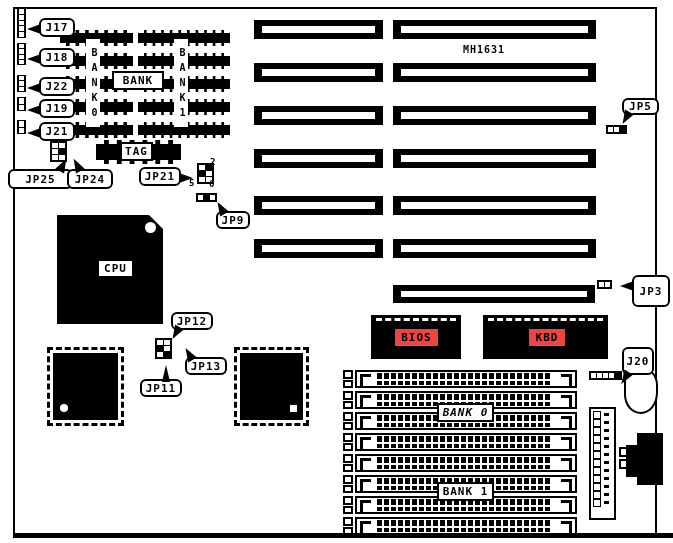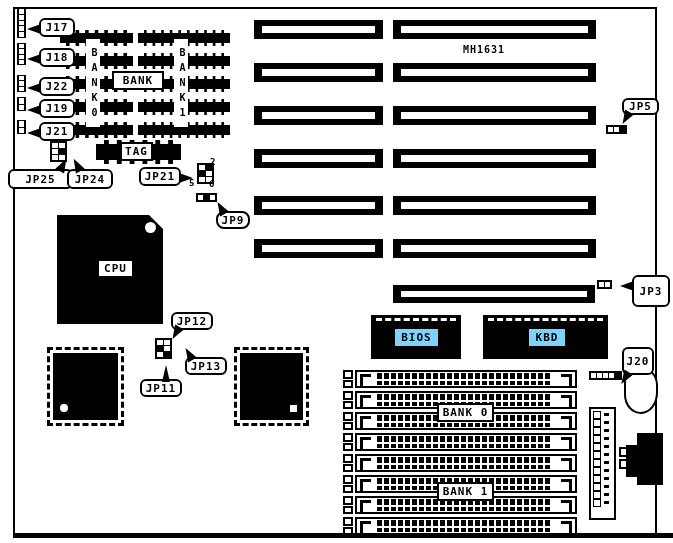--- a/index.html
+++ b/index.html
@@ -17,21 +17,21 @@
       font-size:11px;font-weight:600;letter-spacing:1px;box-sizing:border-box;}
   .tl{position:absolute;width:0;height:0;border:solid transparent;z-index:9;}
   .tl.left {border-width:5px 14px 5px 0;border-right-color:#000;}
   .tl.right{border-width:5px 0 5px 14px;border-left-color:#000;}
   .tl.up   {border-width:0 5px 14px 5px;border-bottom-color:#000;}
   .tl.down {border-width:14px 5px 0 5px;border-top-color:#000;}
   .tl.thinup{border-width:0 4px 17px 4px;border-bottom-color:#000;}
   
   .lbl{position:absolute;background:#fff;border:2px solid #000;z-index:6;box-sizing:border-box;
        display:flex;align-items:center;justify-content:center;font-size:11px;font-weight:600;letter-spacing:1px;}
-  .lbl2{position:absolute;background:#7dd3fc;z-index:6;display:flex;align-items:center;justify-content:center;
+  .lbl2{position:absolute;background:#ef4444;z-index:6;display:flex;align-items:center;justify-content:center;
         font-size:11px;font-weight:600;letter-spacing:1px;}
   .pin{position:absolute;font-size:9px;font-weight:600;z-index:7;line-height:1;}
   
   .cluster{position:absolute;padding-top:2px;box-sizing:border-box;}
   .diprow{height:16px;background:#000;border-top:3px dashed #fff;border-bottom:3px dashed #fff;
           box-sizing:border-box;margin-bottom:7px;}
   .tagrow{position:absolute;background:#000;border-top:4px dashed #fff;border-bottom:4px dashed #fff;box-sizing:border-box;}
   .vtext{position:absolute;background:#fff;writing-mode:vertical-rl;text-orientation:upright;
          font-size:10px;font-weight:600;letter-spacing:4px;text-align:center;z-index:5;padding-top:3px;box-sizing:border-box;}
   
@@ -344,21 +344,21 @@
           <i></i>
           <i></i>
         </div>
       <div class="sbody">
         <i class="latch l"></i>
         <div class="pins"></div>
         <i class="latch r"></i>
       </div>
     </div>
     </div>
-  <div class="lbl" style="left:437px;top:403px;width:57px;height:19px;">BANK 0</div>
+  <div class="lbl" style="left:437px;top:403px;width:57px;height:19px;font-style:italic;">BANK 0</div>
   <div class="lbl" style="left:437px;top:482px;width:57px;height:19px;">BANK 1</div>
 
   <div id="blob" style="left:624px;top:366px;width:30px;height:44px;"></div>
   <div id="pwr" style="left:589px;top:407px;width:27px;height:113px;">
     <div class="prow">
         <i></i>
         <b></b>
       </div>
   <div class="prow">
         <i></i>
@@ -435,21 +435,21 @@
     <i class="tl up" style="right:3px;top:-13px;transform:rotate(28deg);"></i>
   </div>
   <div class="co" style="left:67px;top:169px;width:46px;height:20px;">
     <span>JP24</span>
     <i class="tl up" style="left:3px;top:-13px;transform:rotate(-28deg);"></i>
   </div>
   <div class="co" style="left:139px;top:167px;width:42px;height:19px;">
     <span>JP21</span>
     <i class="tl right" style="right:-14px;top:4px;"></i>
   </div>
-  <div class="co" style="left:216px;top:211px;width:34px;height:18px;border-radius:8px;">
+  <div class="co" style="left:216px;top:211px;width:34px;height:18px;">
     <span>JP9</span>
     <i class="tl up" style="left:-2px;top:-12px;transform:rotate(-30deg);"></i>
   </div>
   <div class="co" style="left:171px;top:312px;width:42px;height:18px;">
     <span>JP12</span>
     <i class="tl down" style="left:-2px;bottom:-12px;transform:rotate(30deg);"></i>
   </div>
   <div class="co" style="left:185px;top:357px;width:42px;height:18px;">
     <span>JP13</span>
     <i class="tl up" style="left:-3px;top:-12px;transform:rotate(-30deg);"></i>

